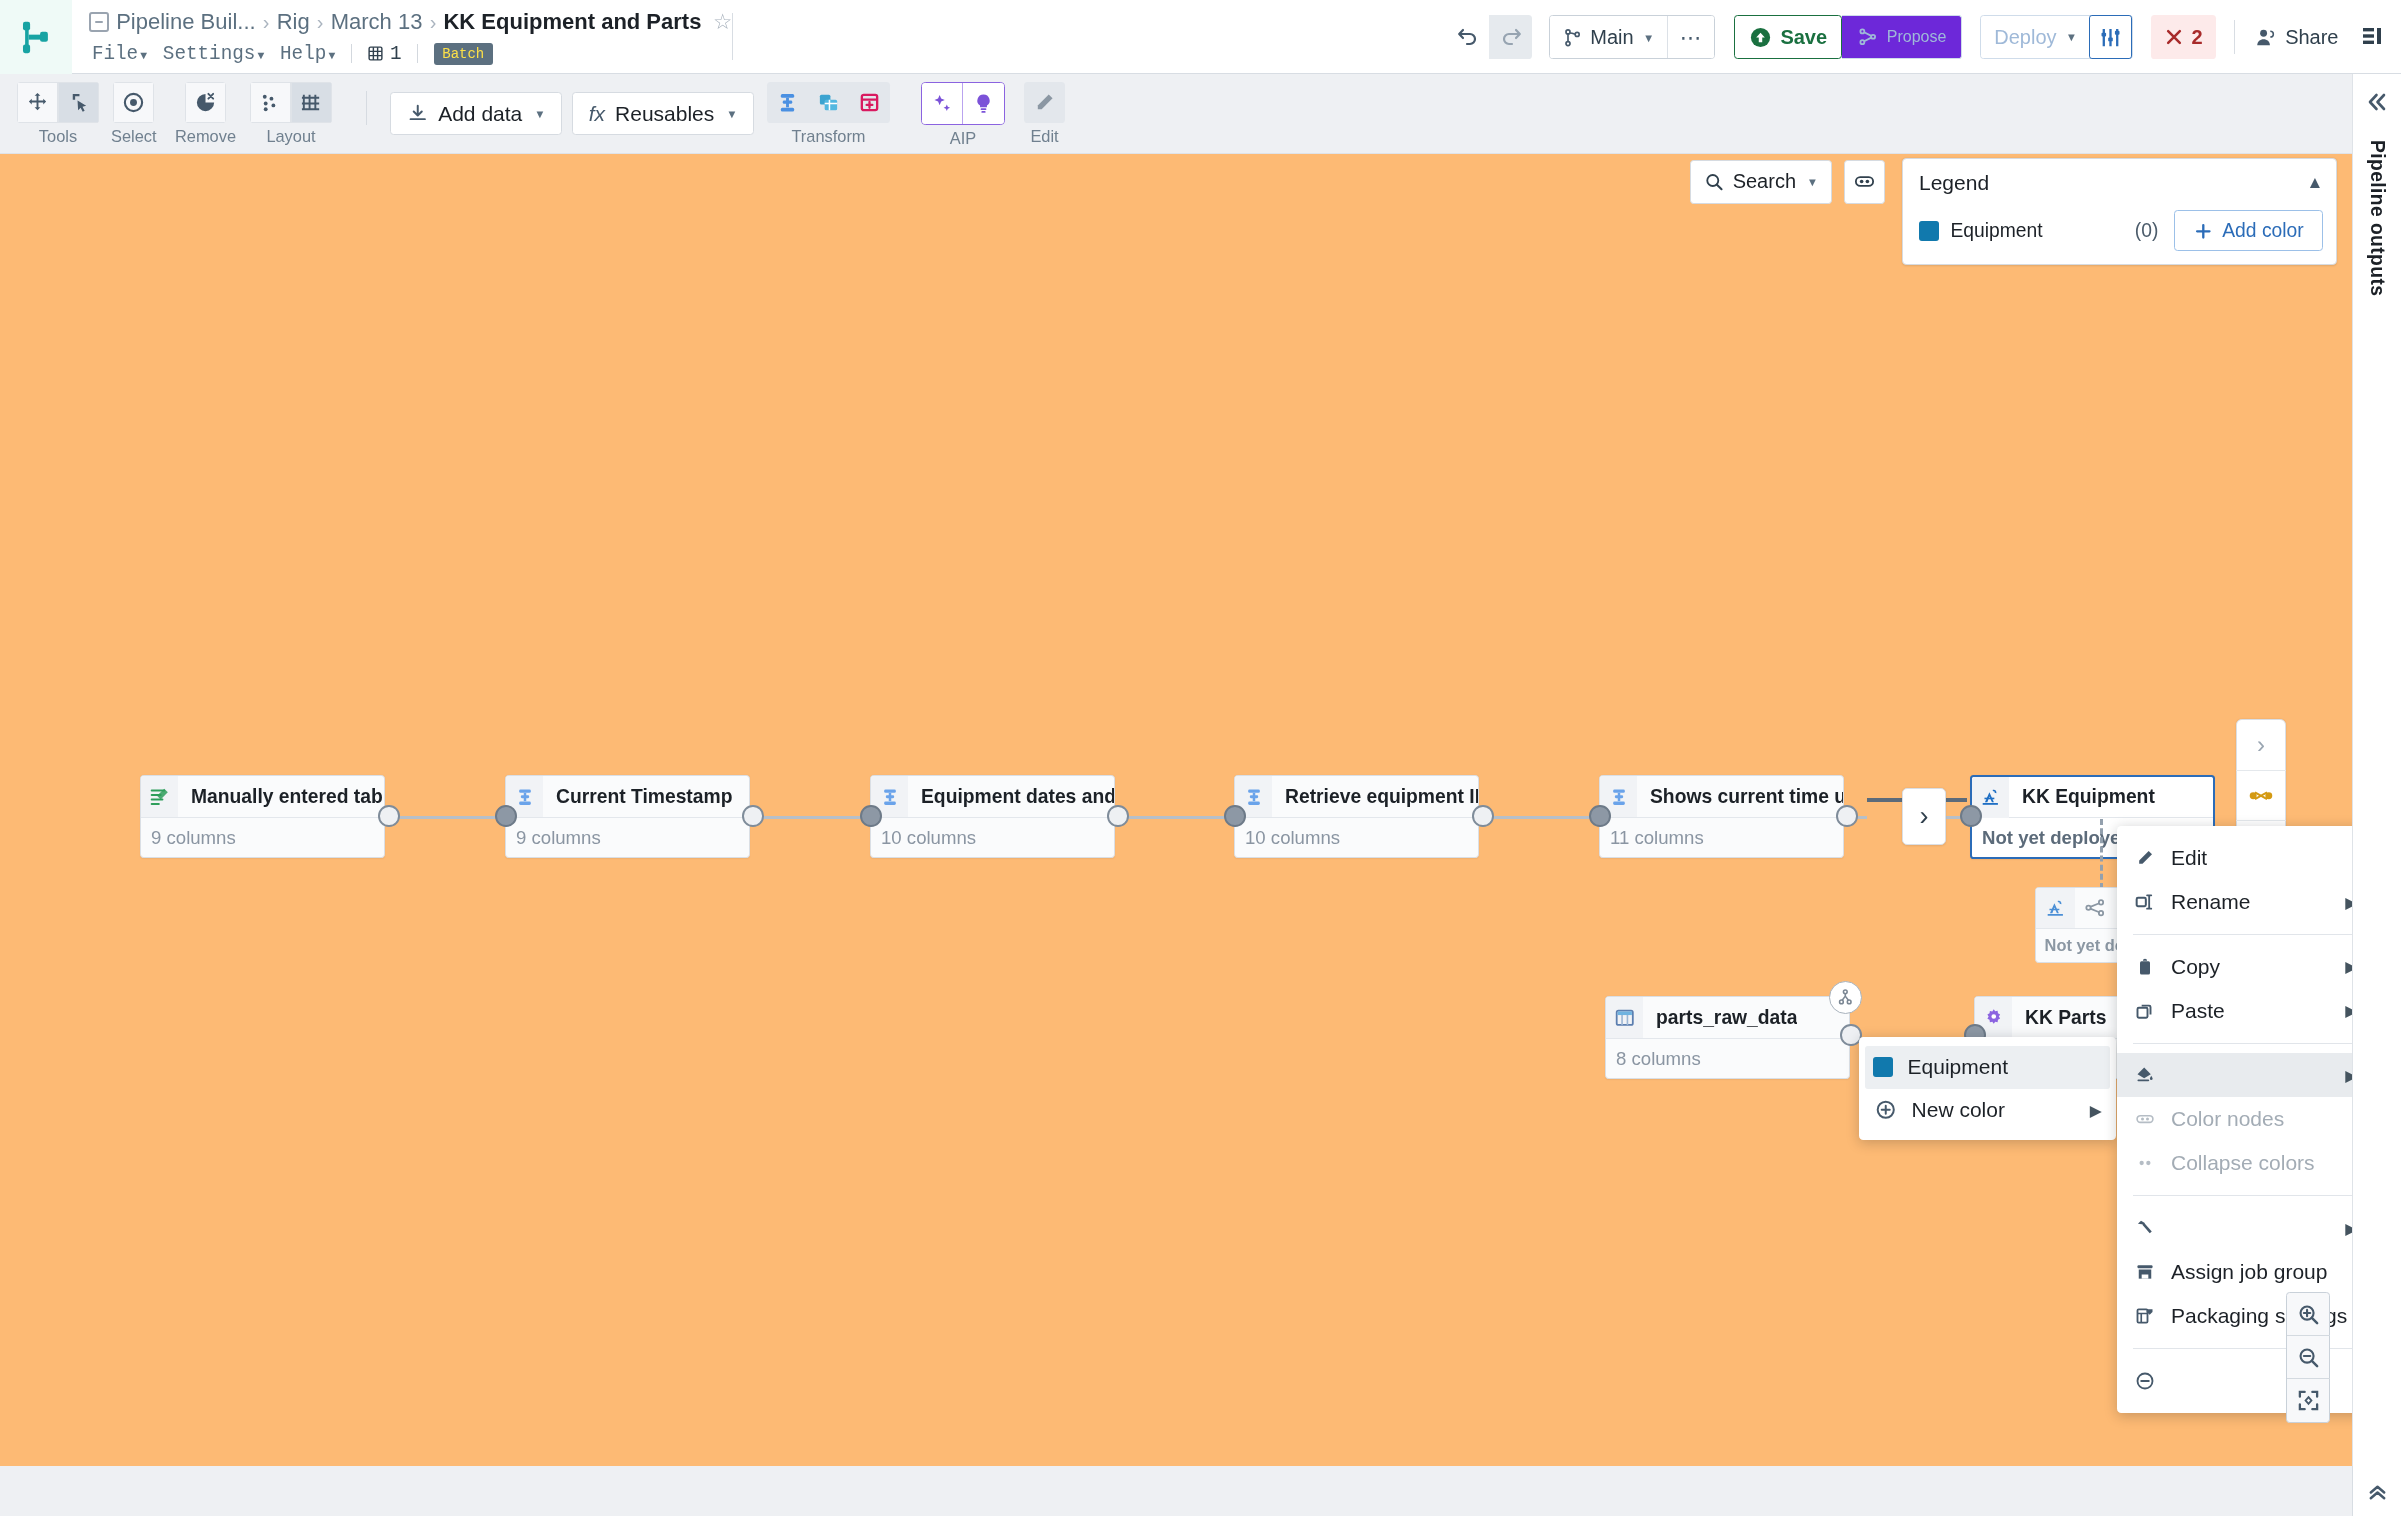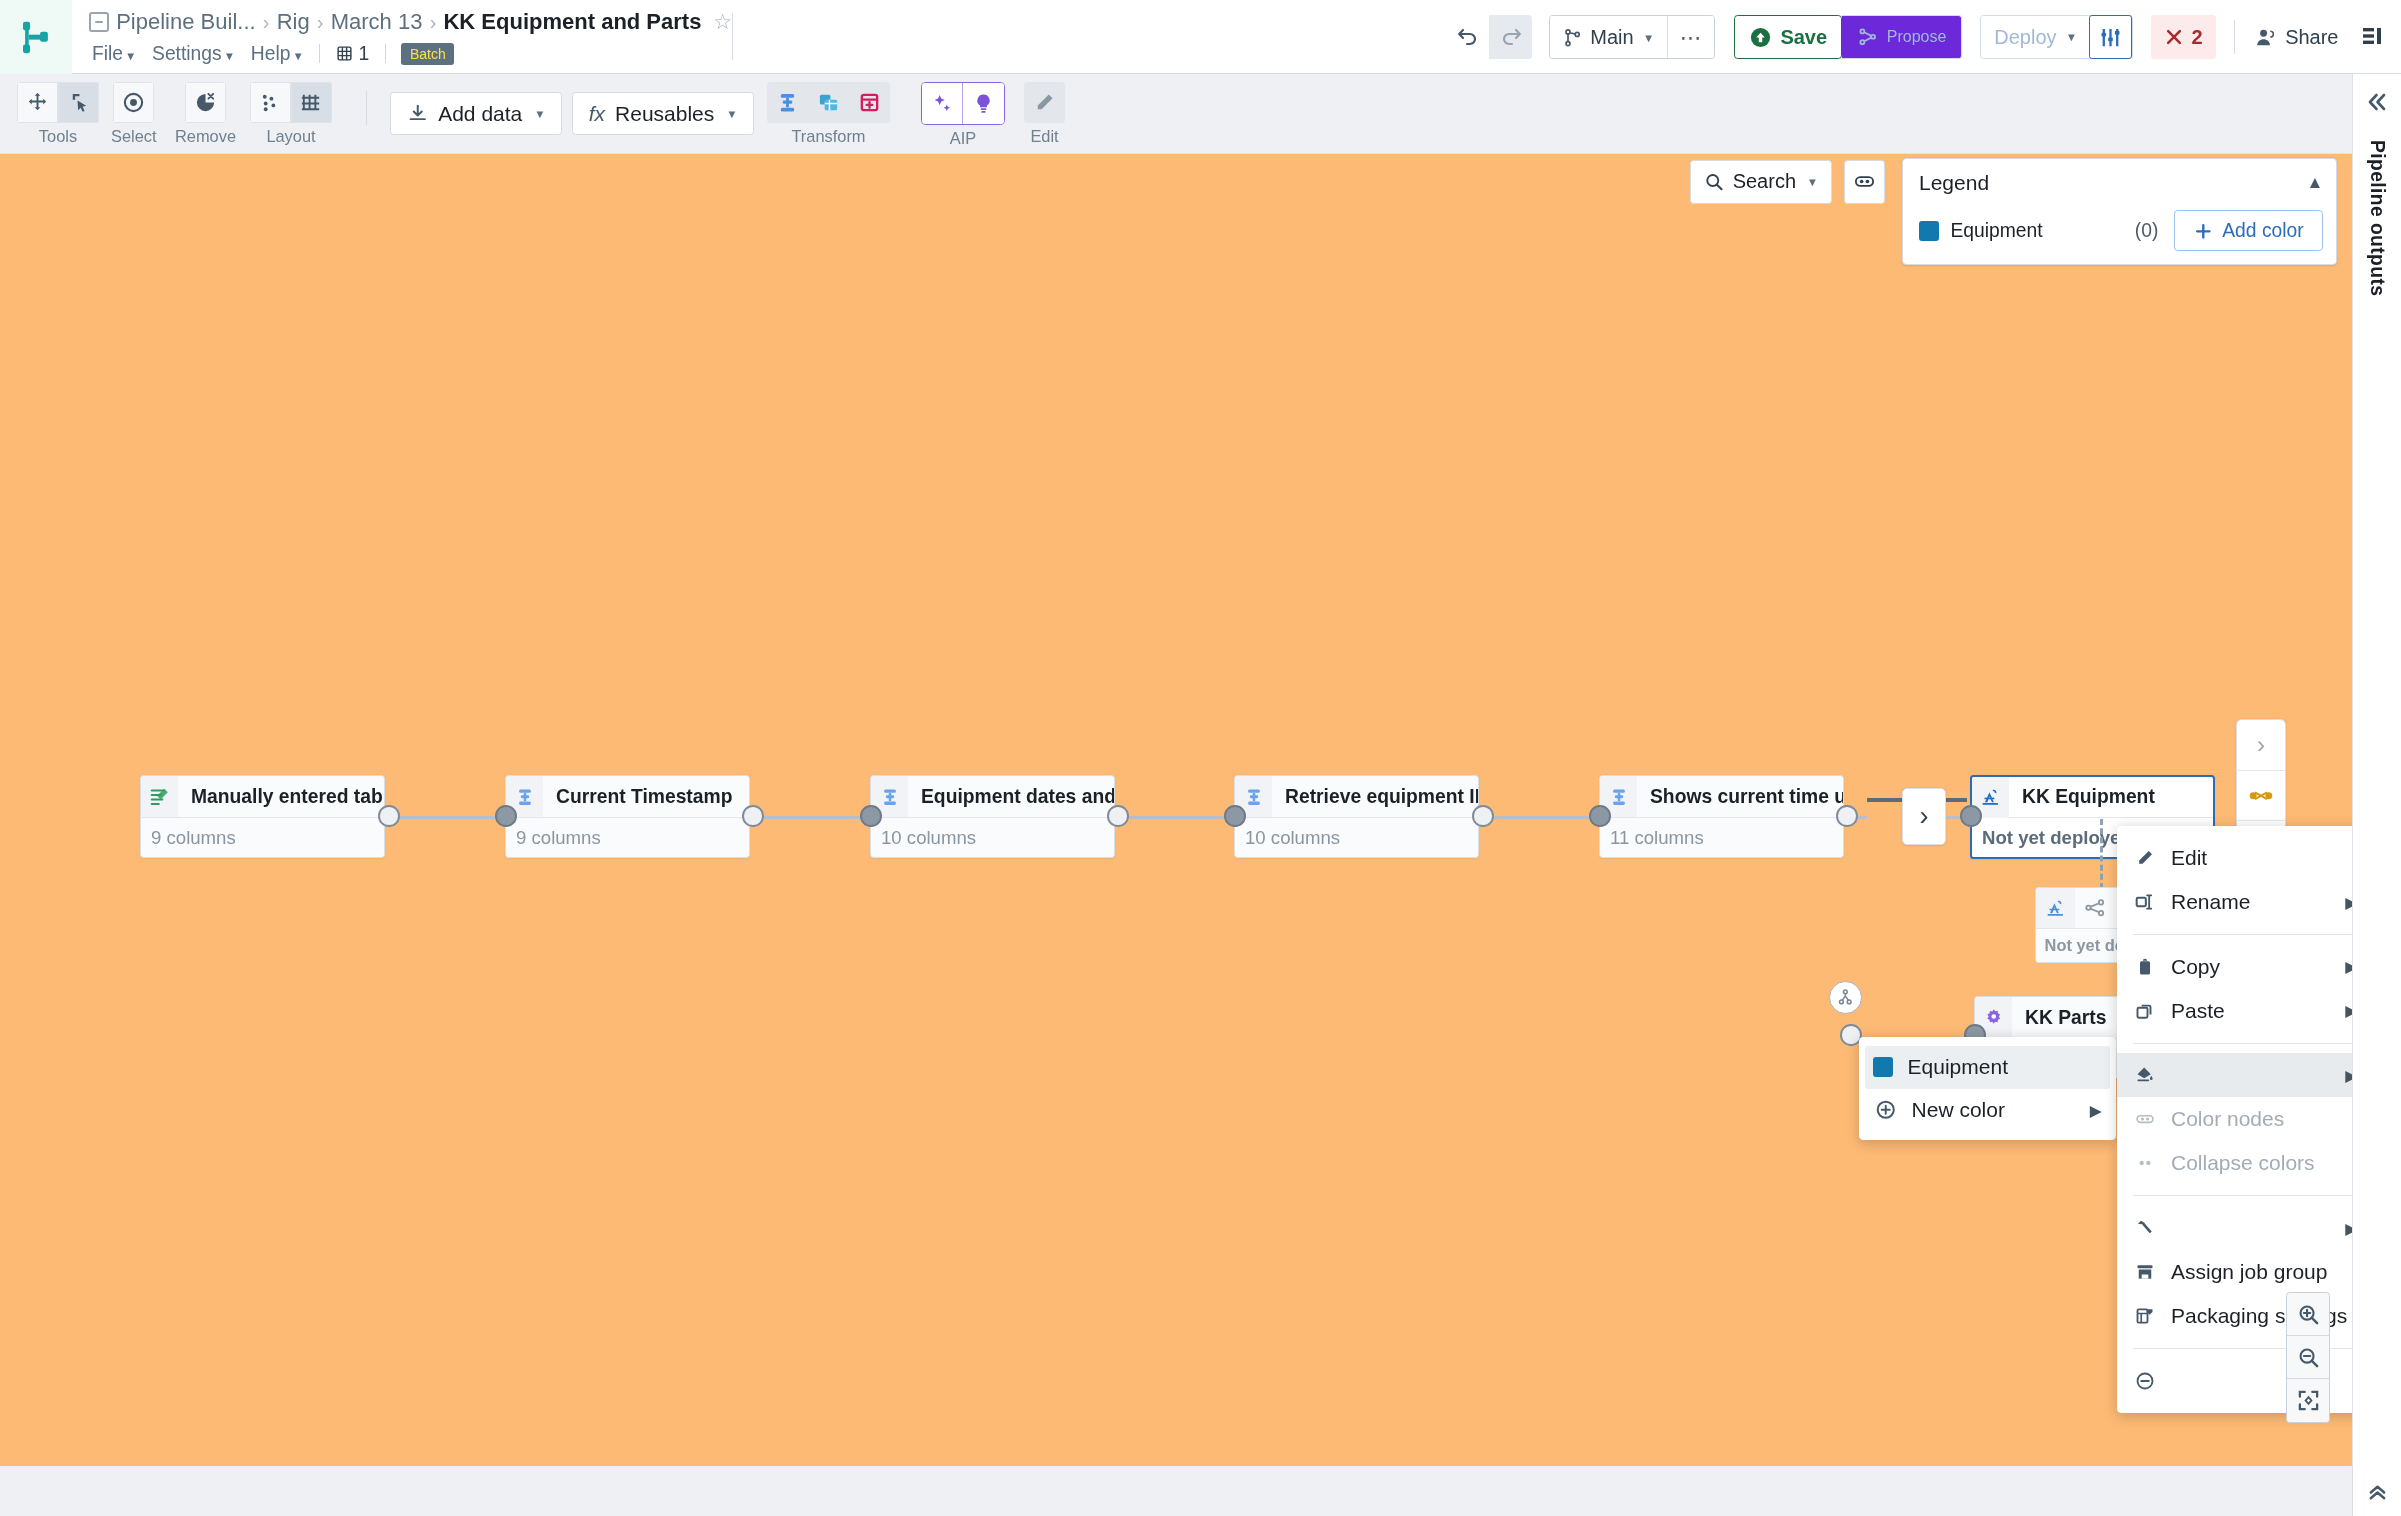--- a/index.html
+++ b/index.html
@@ -24,21 +24,21 @@
 
   .title-block { flex:0 0 658px; padding:5.7px 0 0 17px; position:relative; }
   .breadcrumb { display:flex; align-items:center; height:33px; gap:7.2px; }
   .bc-doc-icon { width:20px; height:20px; border:2.1px solid #9aa4b0; border-radius:2.9px; position:relative; }
   .bc-doc-icon:after{content:"";position:absolute;left:3.6px;top:6.4px;width:8.6px;height:2.1px;background:#9aa4b0;border-radius:1.4px;}
   .bc-item { font-size:22px; color:#5c7080; white-space:nowrap; }
   .bc-sep { font-size:20px; color:#aab4bf; }
   .bc-current { font-size:22px; color:#1c2127; font-weight:bold; white-space:nowrap; }
   .star { font-size:21.5px; color:#a7b1bc; margin-left:4.3px; }
 
-  .menurow { display:flex; align-items:center; height:30px; gap:15.7px; padding-left:2.9px; }
+  .menurow { display:flex; align-items:center; height:30px; gap:15.7px; padding-left:2.9px;font-family:Liberation Mono, monospace; }
   .menu-item { font-size:19.3px; color:#5c7080; cursor:default; }
   .caret-sm { font-size:11.4px; color:#5c7080; margin-left:2.1px; }
   .vdiv { width:0.7px; height:18.6px; background:#d3d8de; }
   .count-chip { display:flex; align-items:center; gap:5.7px; font-size:19.3px; color:#30404d; }
   .batch-chip {
     background:#5c7080; color:#fde047; font-size:14px; border-radius:2.9px; padding:2.9px 8.6px; font-weight:500;
   }
   .bld-icon { width:17px; height:17px; }
 
   .tabsep { width:0.7px; background:#d8dde3; margin:13px 0; }
@@ -691,20 +691,35 @@
             <circle cx="19" cy="18" r="2.4" fill="none" stroke="#8b97a3" stroke-width="2"></circle>
             <path d="M7 11l10-4M7 13l10 4" stroke="#8b97a3" stroke-width="2"></path>
           </svg>
         </span>
       </div>
       <div style="border-top:0.7px solid #e3e7ec;height:34px;display:flex;align-items:center;padding-left:8.6px;">
         <span class="node-sub" style="font-size:16.4px;font-weight:bold;color:#8b97a3;">Not yet deplo</span>
       </div>
     </div>
 
+    <div class="node" style="left:1605px; top:842px;">
+      <div class="node-head">
+        <span class="node-icon">
+          <svg width="21.5" height="21.5" viewBox="0 0 24 24">
+            <rect x="3" y="4" width="18" height="16" rx="2" fill="none" stroke="#5c7fb0" stroke-width="2"></rect>
+            <rect x="4" y="5" width="16" height="4" fill="#6fb3e0"></rect>
+            <path d="M9 9v11M15 9v11" stroke="#9cb6d4" stroke-width="1.8"></path>
+          </svg>
+        </span>
+        <span class="node-title">parts_raw_data</span>
+      </div>
+      <div class="node-body">
+        <span class="node-sub">8 columns</span>
+      </div>
+    </div>
     <div class="port" style="left:1840px; top:870px;"></div>
     <div class="branch-badge" style="left:1829px; top:827px;">
       <svg width="18.6" height="18.6" viewBox="0 0 24 24">
         <circle cx="12" cy="5" r="2.4" fill="none" stroke="#7b8794" stroke-width="2"></circle>
         <circle cx="7" cy="18" r="2.4" fill="none" stroke="#7b8794" stroke-width="2"></circle>
         <circle cx="17" cy="18" r="2.4" fill="none" stroke="#7b8794" stroke-width="2"></circle>
         <path d="M12 7.5v3M12 10.5L8 15.8M12 10.5l4 5.3" stroke="#7b8794" stroke-width="2"></path>
       </svg>
     </div>
 

